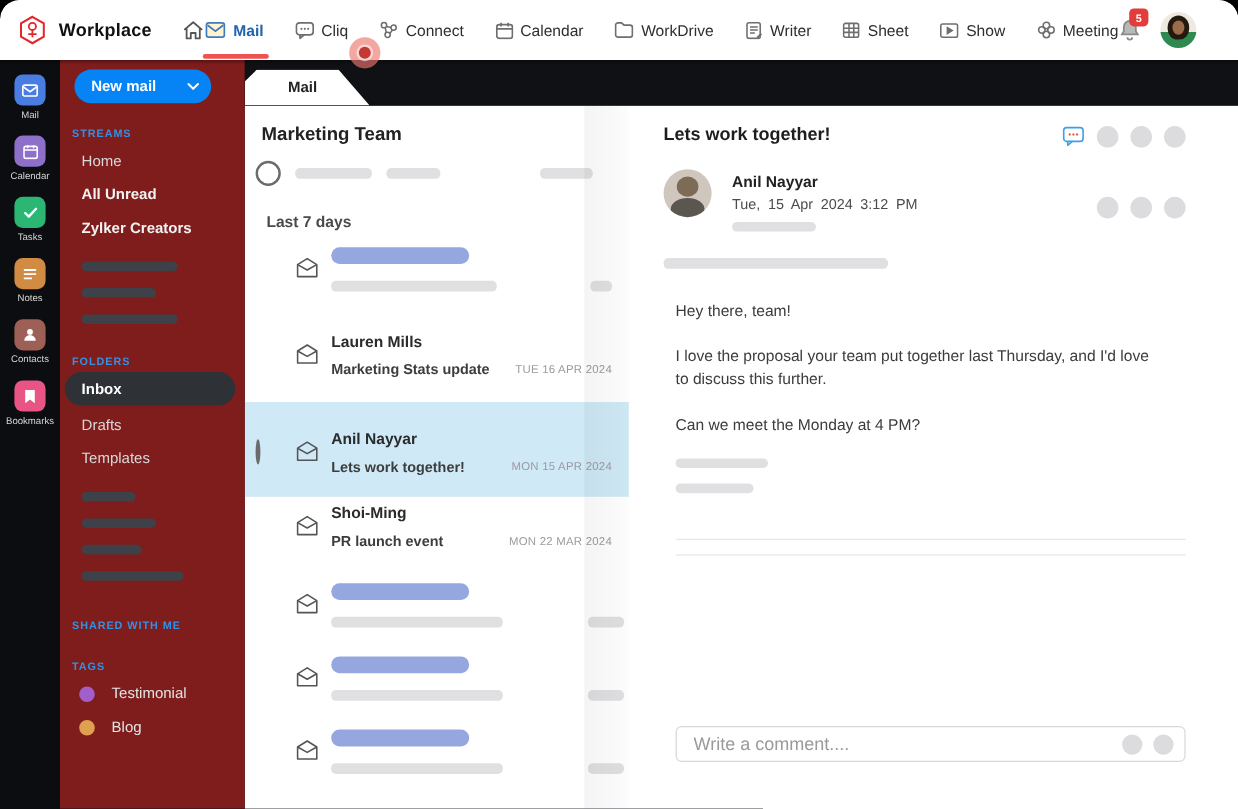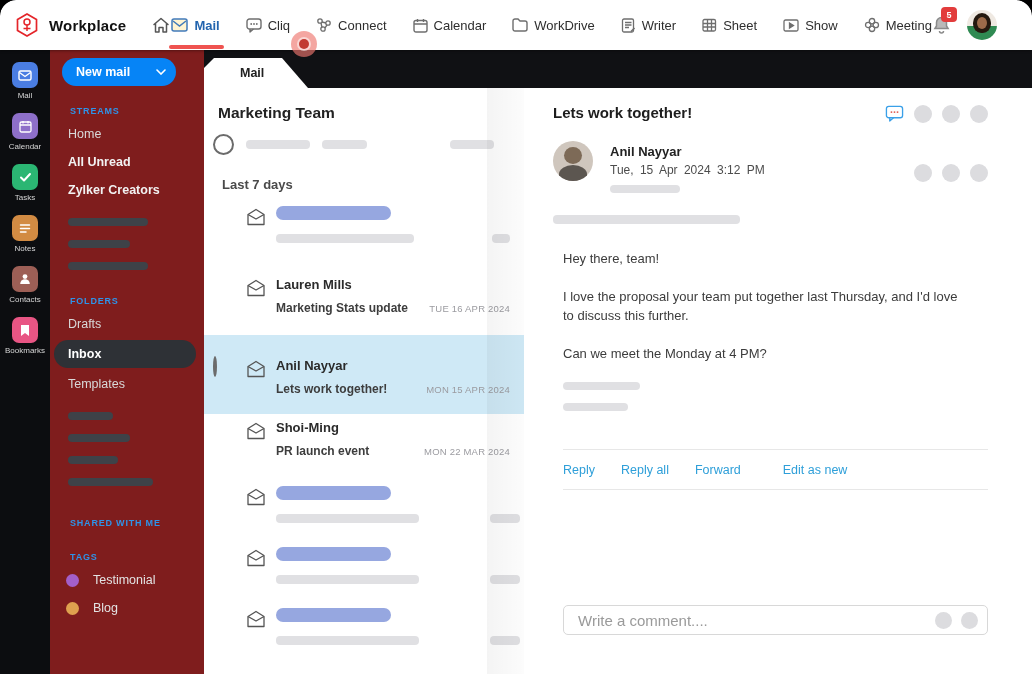--- a/index.html
+++ b/index.html
@@ -50,21 +50,21 @@
     justify-content:center; }
   .app-label { font-size:8px; color:#d6d6d6; }
 
   
   .sidebar { width:154px; background:#7f1d1d; padding:8px 0 0 0; position:relative; }
   .newmail-btn { margin:0 0 0 12px; width:114px; height:28px; background:#0684f6; border:none;
     border-radius:15px; color:#fff; font-weight:bold; font-size:12.5px; display:flex;
     align-items:center; justify-content:space-between; padding:0 10px 0 14px; cursor:pointer;
     font-family:inherit; }
   .sec-label { font-size:9px; font-weight:bold; letter-spacing:.8px; color:#2f93e8;
-    margin:20px 0 4px 20px; }
+    margin:20px 0 4px 10px; }
   .side-item { font-size:12.5px; color:#d9d9d9; padding:7px 0 7px 18px; cursor:pointer; }
   .side-item.bold { font-weight:bold; color:#f2f2f2; }
   .side-item.active { background:#2e3136; border-radius:16px; margin:2px 8px 2px 4px;
     padding-left:14px; font-weight:bold; color:#fff; }
   .sk { background:#3e4248; border-radius:4px; height:8px; }
   .side-sk { margin:14px 0 0 18px; }
   .tag-item { display:flex; align-items:flex-end; gap:14px; padding:7px 0 7px 16px; cursor:pointer; }
   .tag-dot { width:13px; height:13px; border-radius:50%; }
   .tag-label { font-size:12.5px; color:#e3e3e3; }
 
@@ -80,21 +80,21 @@
   
   .maillist { width:320px; position:relative; padding-top:8px; }
   .scrollstrip { position:absolute; right:0; top:0; bottom:0; width:37px;
     background:linear-gradient(to right, rgba(0,0,0,.045), rgba(0,0,0,.01)); }
   .ml-title { font-size:15.5px; font-weight:bold; color:#222; margin:8px 0 0 14px; }
   .ml-headrow { display:flex; align-items:center; gap:12px; margin:12px 0 0 9px; }
   .sel-circle { width:21px; height:21px; border:2px solid #6b6b6b; border-radius:50%;
     flex:none; cursor:pointer; }
   .gsk { background:#e0e0e3; border-radius:4px; height:9px; }
   .group-label { font-size:13px; font-weight:bold; color:#4a4a4a; margin:22px 0 2px 18px; }
-  .msg-row { display:flex; padding:12px 0 12px 9px; align-items:flex-start; cursor:pointer; }
+  .msg-row { display:flex; padding:12px 0 12px 9px; align-items:center; cursor:pointer; }
   .msg-row .col-circle { width:33px; flex:none; padding-top:7px; }
   .msg-row .col-env { width:30px; flex:none; padding-top:2px; }
   .msg-main { flex:1; padding-right:14px; }
   .msg-sender { font-size:13px; font-weight:bold; color:#2b2b2b; }
   .msg-subline { display:flex; justify-content:space-between; align-items:center; margin-top:9px; }
   .msg-subject { font-size:12px; font-weight:bold; color:#3d3d3d; }
   .msg-date { font-size:9.5px; color:#9b9ba0; letter-spacing:.2px; flex:none; }
   .msg-row.selected { background:#cfe9f6; }
   .sk-blue { background:#96a7e0; border-radius:7px; height:14px; width:115px; }
   .skel-sub { display:flex; justify-content:space-between; align-items:center; margin-top:14px; }
@@ -323,22 +323,22 @@
 
       <div class="sec-label">STREAMS</div>
       <div class="side-item">Home</div>
       <div class="side-item bold">All Unread</div>
       <div class="side-item bold">Zylker Creators</div>
       <div class="sk side-sk" style="width:80px"></div>
       <div class="sk side-sk" style="width:62px"></div>
       <div class="sk side-sk" style="width:80px"></div>
 
       <div class="sec-label" style="margin-top:26px">FOLDERS</div>
+      <div class="side-item active">Inbox</div>
       <div class="side-item">Drafts</div>
-      <div class="side-item active">Inbox</div>
       <div class="side-item">Templates</div>
       <div class="sk side-sk" style="width:45px"></div>
       <div class="sk side-sk" style="width:62px"></div>
       <div class="sk side-sk" style="width:50px"></div>
       <div class="sk side-sk" style="width:85px"></div>
 
       <div class="sec-label" style="margin-top:32px">SHARED WITH ME</div>
 
       <div class="sec-label" style="margin-top:24px">TAGS</div>
       <div class="tag-item">
@@ -530,26 +530,20 @@
           <div class="rd-body">
             <p>Hey there, team!</p>
             <p>I love the proposal your team put together last Thursday, and I'd love to discuss this further.</p>
             <p>Can we meet the Monday at 4 PM?</p>
           </div>
 
           <div class="gsk" style="width:77px; height:8px; margin:4px 0 0 10px"></div>
           <div class="gsk" style="width:65px; height:8px; margin:13px 0 0 10px"></div>
 
           <hr class="rd-divider" style="margin-top:38px">
-          <div class="rd-actions">
-            <a>Reply</a>
-            <a>Reply all</a>
-            <a>Forward</a>
-            <a class="edit-new">Edit as new</a>
-          </div>
           <hr class="rd-divider" style="margin-top:12px">
 
           <div class="comment-wrap">
             <input class="comment-input" placeholder="Write a comment...." style="">
             <div class="comment-icons">
               <span class="gcircle"></span>
               <span class="gcircle"></span>
             </div>
           </div>
         </div>

